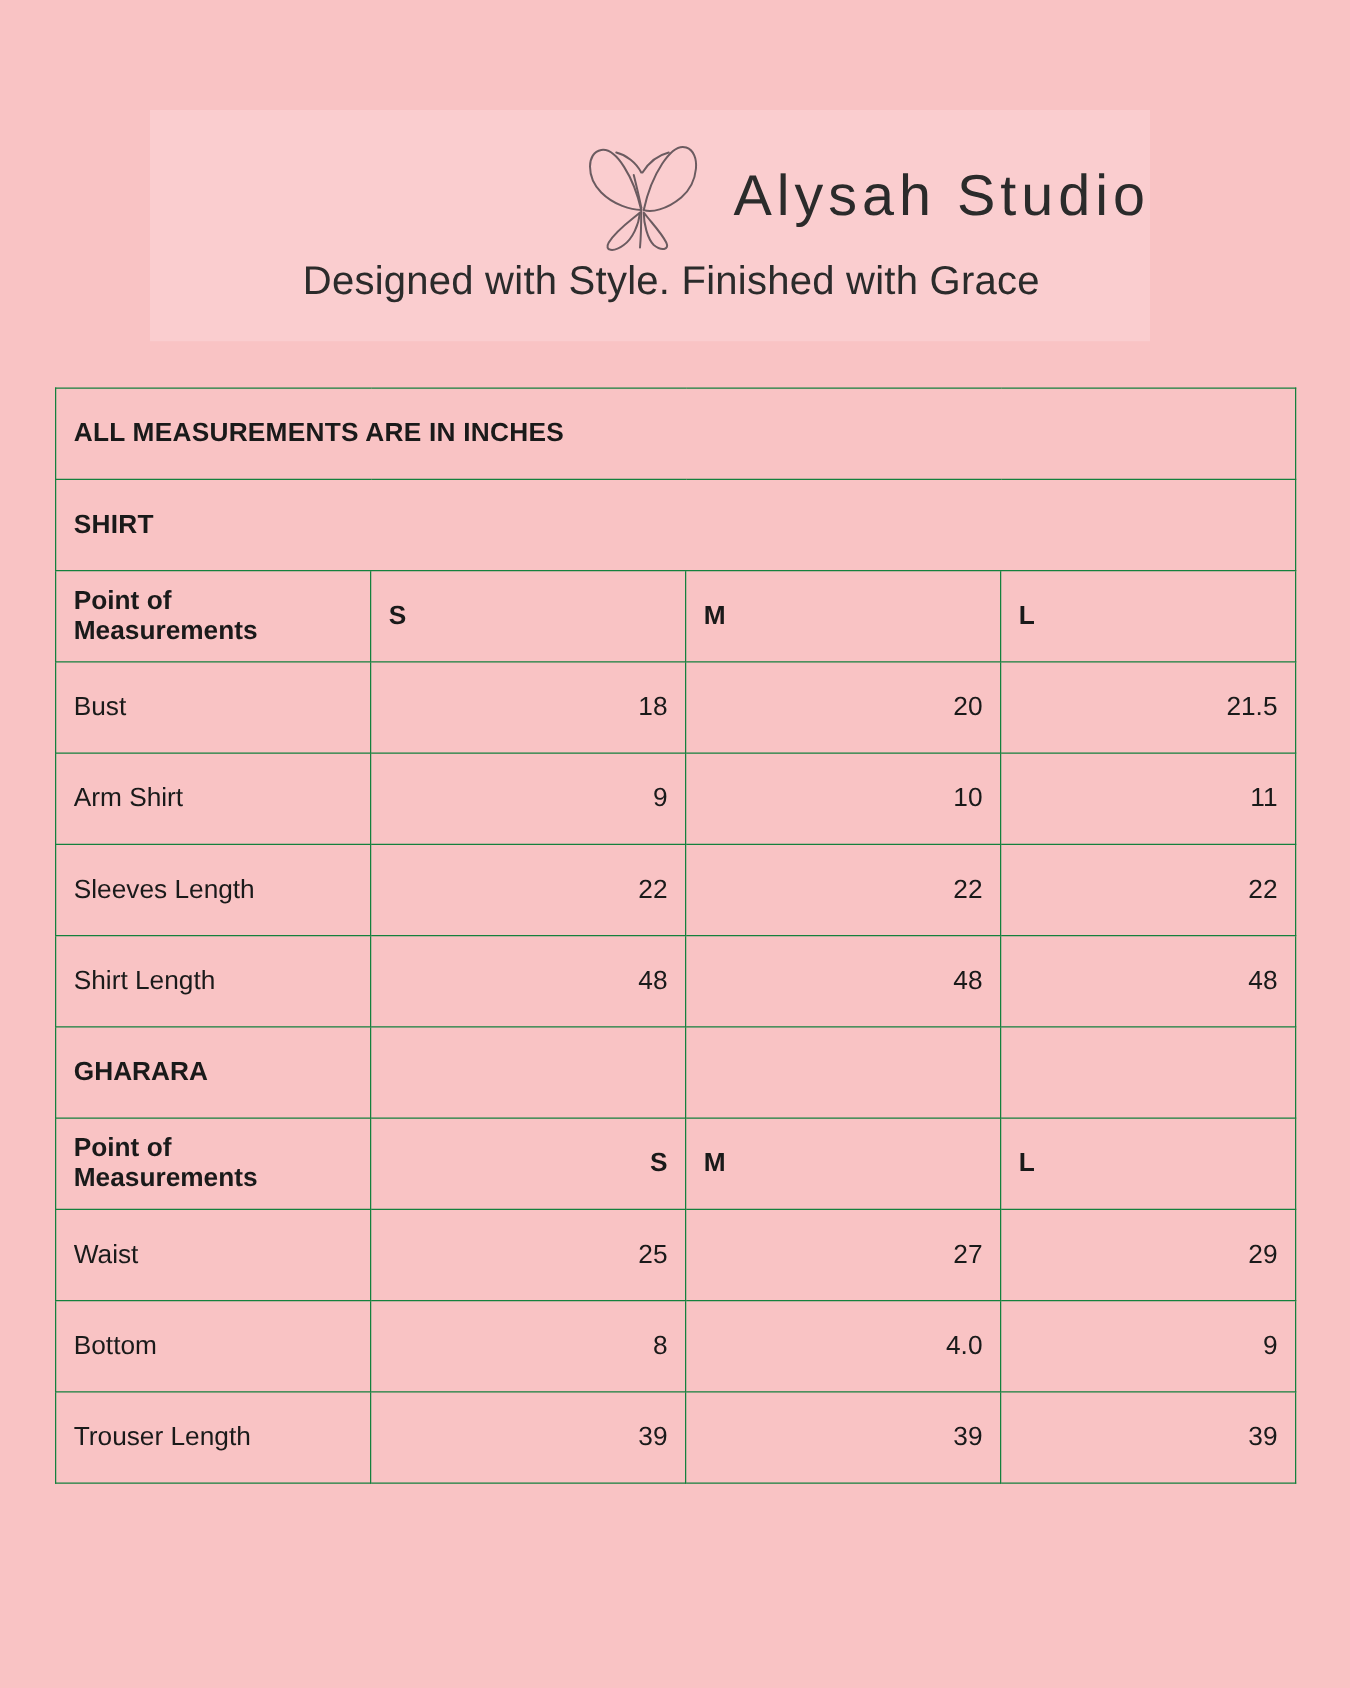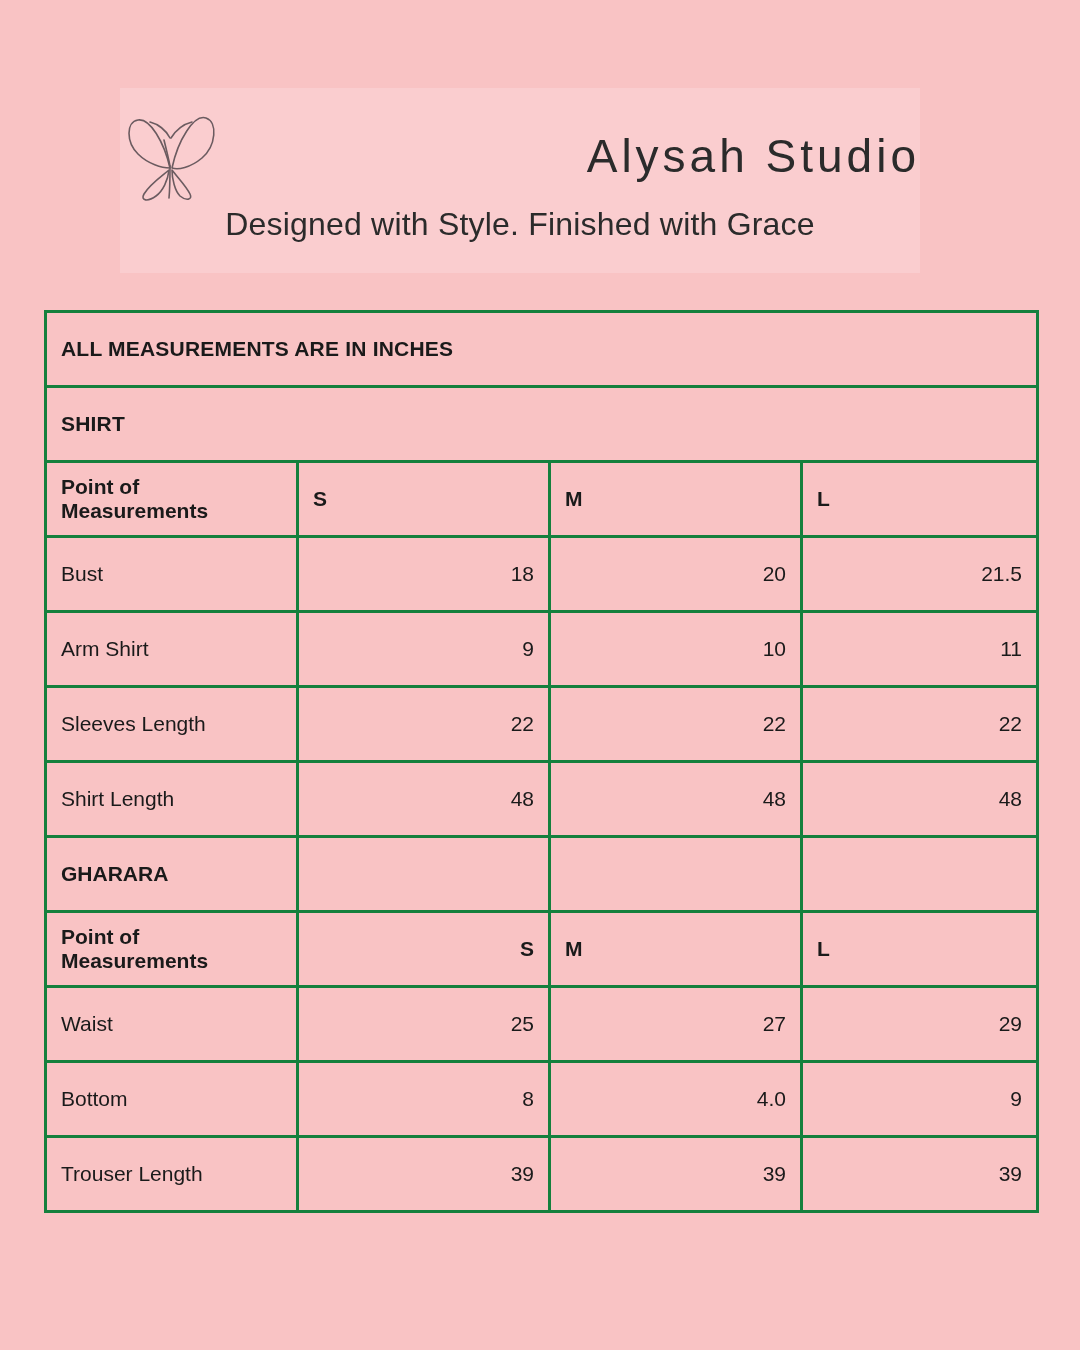--- a/index.html
+++ b/index.html
@@ -30,57 +30,57 @@
     background: rgba(255, 235, 236, 0.28);
   }
   .brand-row {
     position: absolute;
     left: 0;
     top: 18px;
     width: 800px;
     height: 100px;
     display: flex;
     align-items: center;
-    justify-content: space-between;
+    justify-content: flex-end;
     gap: 20px;
   }
   .butterfly {
     width: 104px;
     height: 100px;
     flex: 0 0 auto;
   }
   .brand-name {
     font-size: 46px;
     letter-spacing: 4px;
     font-weight: 400;
     color: #2b2b2b;
     white-space: nowrap;
   }
   .brand-tagline {
     position: absolute;
-    left: 0;
+    left: 17px;
     top: 118px;
     width: 800px;
     text-align: center;
     font-size: 32px;
     color: #2b2b2b;
     letter-spacing: 0.2px;
     white-space: nowrap;
   }
   
   .size-table {
     position: absolute;
     left: 44px;
     top: 310px;
     width: 992px;
     border-collapse: collapse;
     table-layout: fixed;
   }
   .size-table td {
-    border: 3px solid #15803d;
+    border: 1px solid #15803d;
     padding: 0 14px;
     height: 72px;
     font-size: 21px;
     font-weight: 400;
     vertical-align: middle;
     background: transparent;
   }
   .size-table td.label {
     text-align: left;
   }

